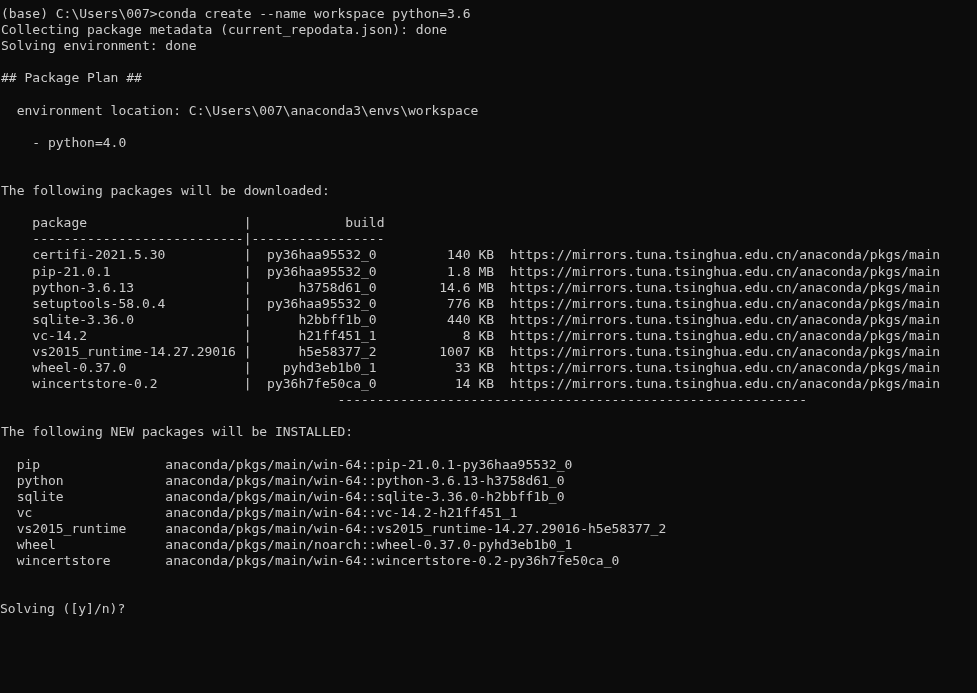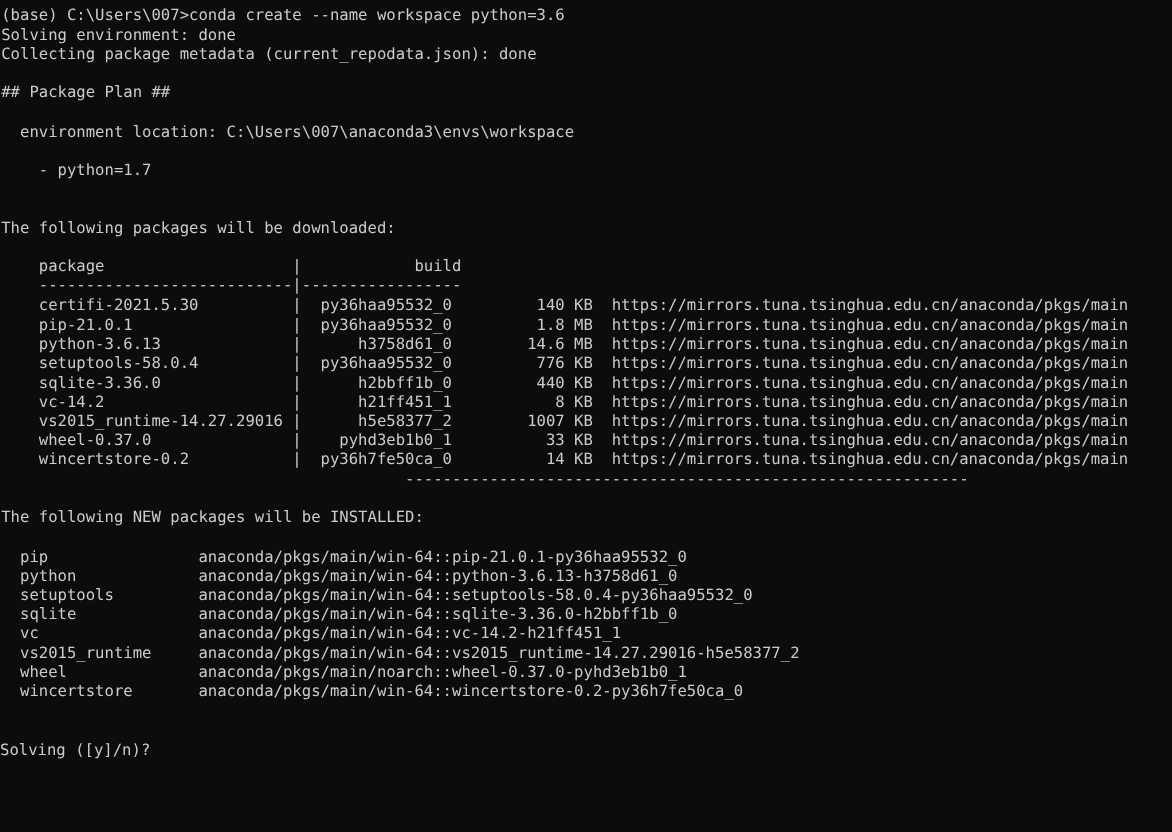--- a/index.html
+++ b/index.html
@@ -42,34 +42,34 @@
     white-space: pre;
     height: 16.1px;
   }
 </style>
 </head>
 <body>
 
 <div id="terminal">
 
   <div class="line">(base) C:\Users\007&gt;conda create --name workspace python=3.6</div>
+  <div class="line">Collecting package metadata (current_repodata.json): done</div>
   <div class="line">Solving environment: done</div>
-  <div class="line">Collecting package metadata (current_repodata.json): done</div>
 
   <div class="blank"> </div>
 
   <div class="line">## Package Plan ##</div>
 
   <div class="blank"> </div>
 
   <div class="line">  environment location: C:\Users\007\anaconda3\envs\workspace</div>
 
   <div class="blank"> </div>
 
-  <div class="line">    - python=1.7</div>
+  <div class="line">    - python=4.0</div>
 
   <div class="blank"> </div>
   <div class="blank"> </div>
 
   <div class="line">The following packages will be downloaded:</div>
 
   <div class="blank"> </div>
 
   <div class="line">    package                    |            build</div>
   <div class="line">    ---------------------------|-----------------</div>
@@ -87,21 +87,20 @@
   <div class="line">                                           ------------------------------------------------------------</div>
 
   <div class="blank"> </div>
 
   <div class="line">The following NEW packages will be INSTALLED:</div>
 
   <div class="blank"> </div>
 
   <div class="line">  pip                anaconda/pkgs/main/win-64::pip-21.0.1-py36haa95532_0</div>
   <div class="line">  python             anaconda/pkgs/main/win-64::python-3.6.13-h3758d61_0</div>
-  <div class="line">  setuptools         anaconda/pkgs/main/win-64::setuptools-58.0.4-py36haa95532_0</div>
   <div class="line">  sqlite             anaconda/pkgs/main/win-64::sqlite-3.36.0-h2bbff1b_0</div>
   <div class="line">  vc                 anaconda/pkgs/main/win-64::vc-14.2-h21ff451_1</div>
   <div class="line">  vs2015_runtime     anaconda/pkgs/main/win-64::vs2015_runtime-14.27.29016-h5e58377_2</div>
   <div class="line">  wheel              anaconda/pkgs/main/noarch::wheel-0.37.0-pyhd3eb1b0_1</div>
   <div class="line">  wincertstore       anaconda/pkgs/main/win-64::wincertstore-0.2-py36h7fe50ca_0</div>
 
   <div class="blank"> </div>
   <div class="blank"> </div>
 
   <div class="cursor-line">Solving ([y]/n)?</div>

